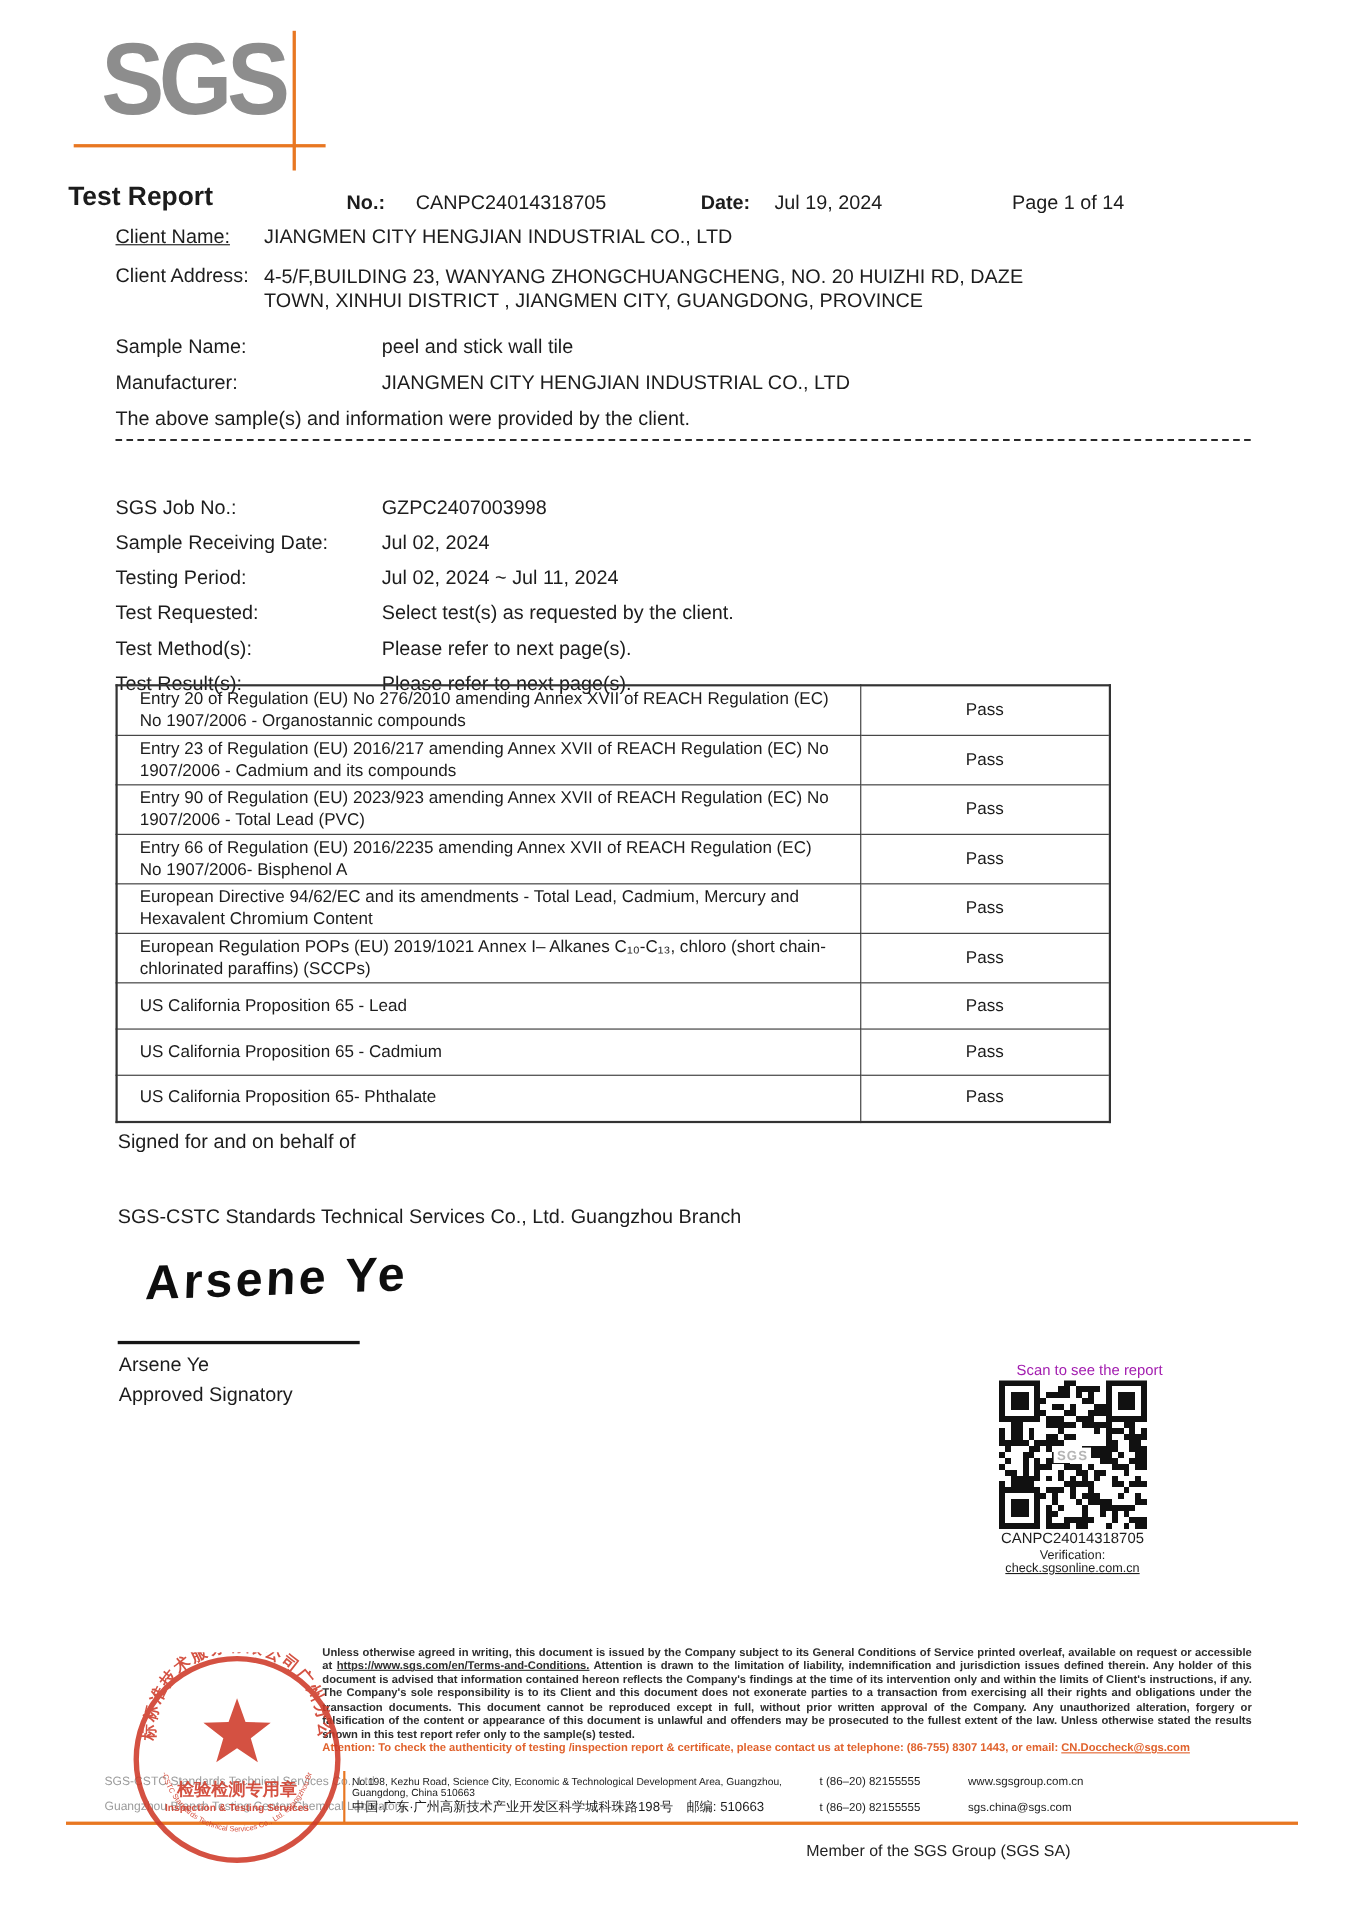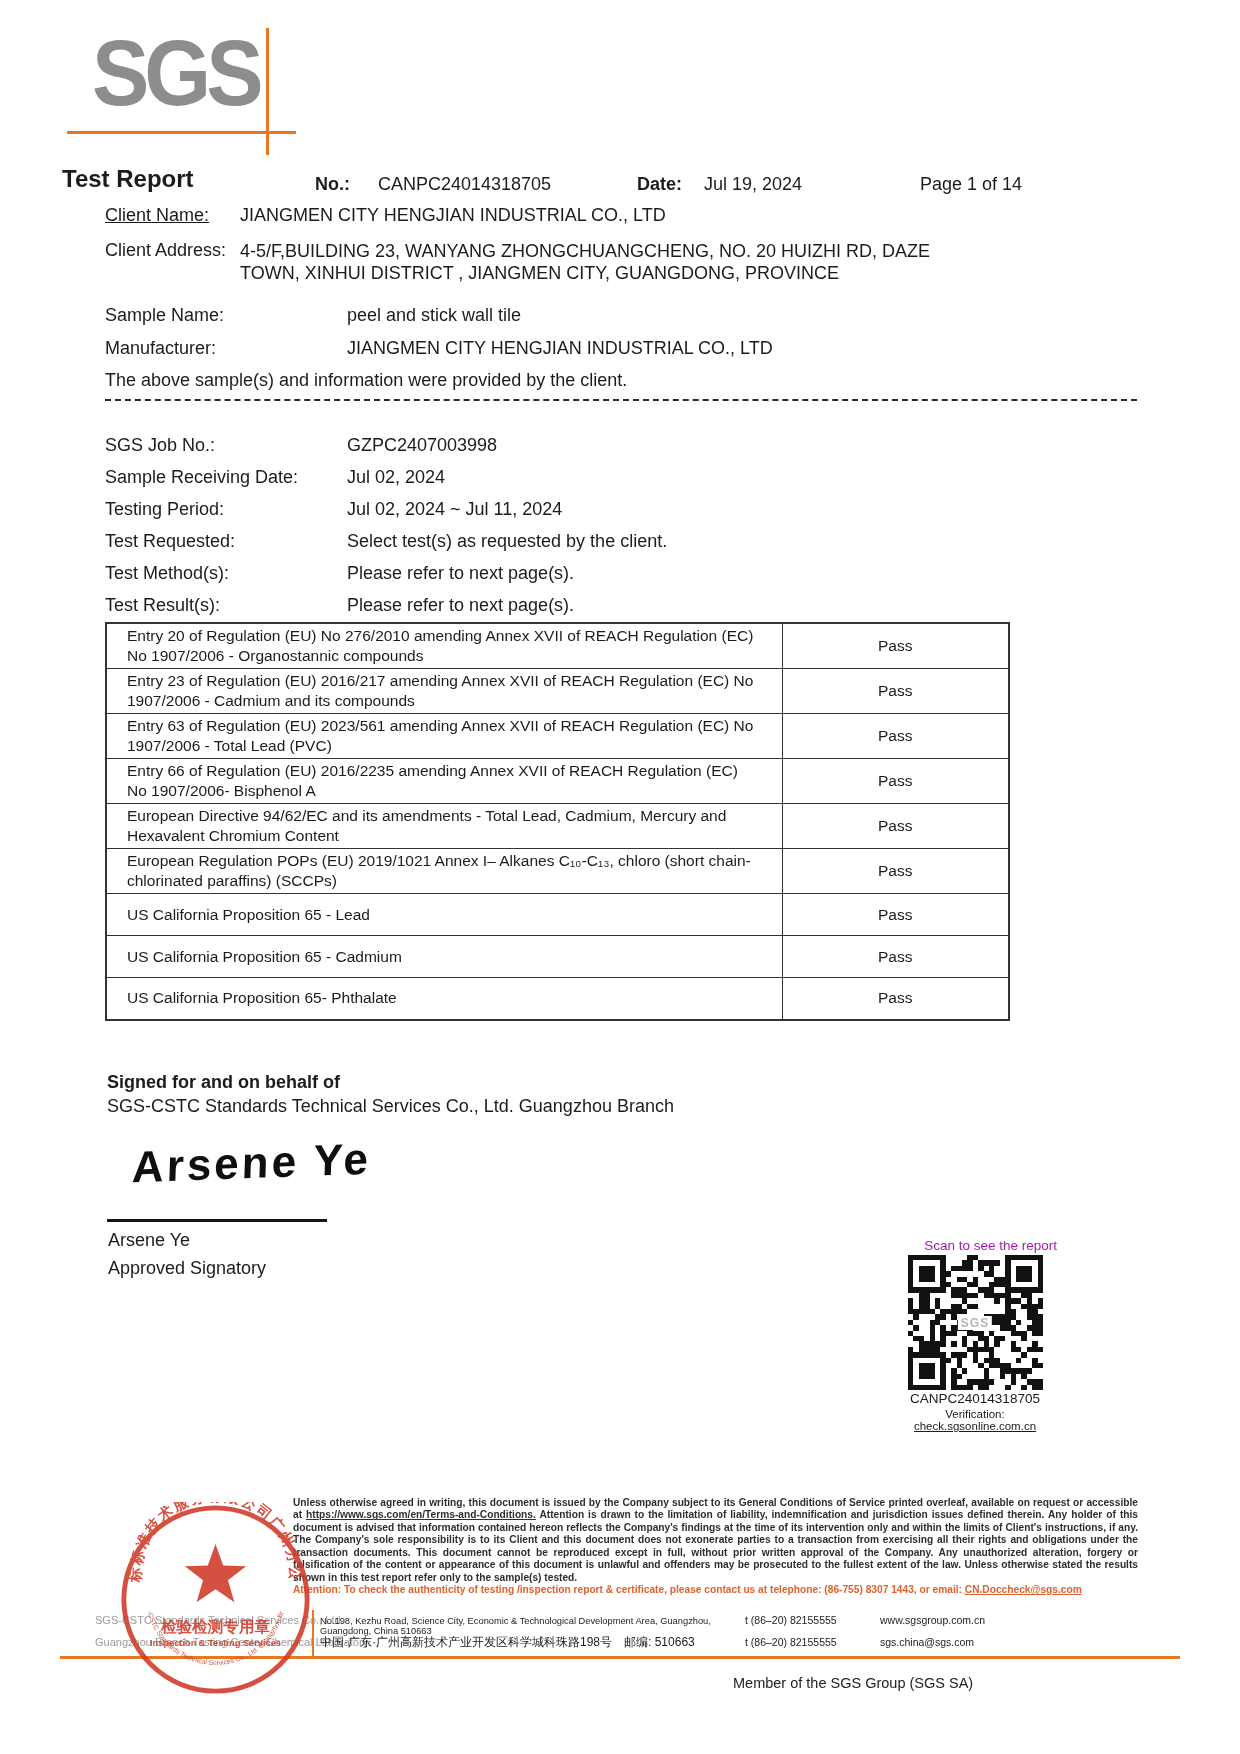--- a/index.html
+++ b/index.html
@@ -32,35 +32,35 @@
   #client-addr-value    { left:240px; top:240px; width:740px; line-height:22px; }
 
   #sample-name-label    { left:105px; top:305px; }
   #sample-name-value    { left:347px; top:305px; }
   #manufacturer-label   { left:105px; top:338px; }
   #manufacturer-value   { left:347px; top:338px; }
   #sample-note          { left:105px; top:370px; }
   #dashed-sep { left:105px; top:399px; width:1032px; height:0; border-top:2px dashed #2a2a2a; }
 
   
-  .job-row { left:105px; width:900px; }
+  .job-row { left:105px; width:900px;margin-top:16px; }
   .job-row .val { position:absolute; left:242px; top:0; white-space:nowrap; }
 
   
   #req-table { left:105px; top:622px; width:903px; border-collapse:collapse; table-layout:fixed; }
   #req-table th, #req-table td { border:1.6px solid #333; font-size:15.5px; }
   #req-table { border:2px solid #333; }
   #req-table th { background:#c9c9c9; height:25px; }
   #req-table th.req-h { text-align:left; padding-left:7px; }
   #req-table td.req { padding:2px 20px; line-height:20px; height:44px; vertical-align:middle; }
   #req-table tr.tall td.req { height:42px; }
   #req-table td.concl, #req-table th.concl-h { text-align:center; vertical-align:middle; }
 
   
-  #signed-line1 { left:107px; top:1072px;font-weight:bold; }
+  #signed-line1 { left:107px; top:1028px; }
   #signed-line2 { left:107px; top:1096px; }
   #signature-script { left:132px; top:1138px; font-size:44px; font-weight:800; letter-spacing:3px;
                       transform:rotate(-2deg) skewX(-4deg); color:#0e0e0e; }
   #signature-rule { left:107px; top:1219px; width:220px; height:3px; background:#151515; }
   #signatory-name  { left:108px; top:1230px; }
   #signatory-title { left:108px; top:1258px; }
 
   
   #qr-block { left:893px; top:1238px; width:164px; text-align:center; }
   #qr-caption { font-size:13.5px; color:#a21caf;text-align:right; }
@@ -157,21 +157,21 @@
   <tbody>
   <tr>
     <td class="req">Entry 20 of Regulation (EU) No 276/2010 amending Annex XVII of REACH Regulation (EC) No 1907/2006 - Organostannic compounds</td>
     <td class="concl">Pass</td>
   </tr>
   <tr>
     <td class="req">Entry 23 of Regulation (EU) 2016/217 amending Annex XVII of REACH Regulation (EC) No 1907/2006 - Cadmium and its compounds</td>
     <td class="concl">Pass</td>
   </tr>
   <tr>
-    <td class="req">Entry 63 of Regulation (EU) 2023/561 amending Annex XVII of REACH Regulation (EC) No 1907/2006 - Total Lead (PVC)</td>
+    <td class="req">Entry 90 of Regulation (EU) 2023/923 amending Annex XVII of REACH Regulation (EC) No 1907/2006 - Total Lead (PVC)</td>
     <td class="concl">Pass</td>
   </tr>
   <tr>
     <td class="req">Entry 66 of Regulation (EU) 2016/2235 amending Annex XVII of REACH Regulation (EC) No 1907/2006- Bisphenol A</td>
     <td class="concl">Pass</td>
   </tr>
   <tr>
     <td class="req">European Directive 94/62/EC and its amendments - Total Lead, Cadmium, Mercury and Hexavalent Chromium Content</td>
     <td class="concl">Pass</td>
   </tr>

